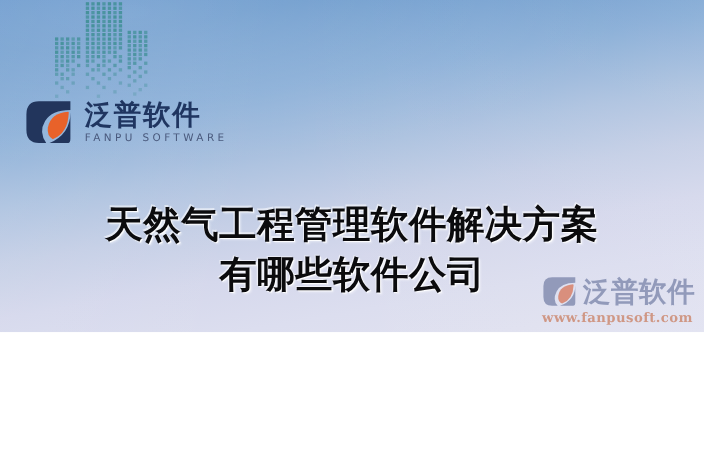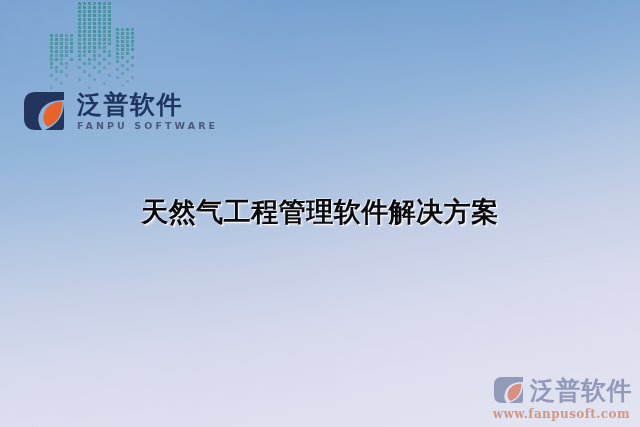--- a/index.html
+++ b/index.html
@@ -6,21 +6,21 @@
   html, body {
     margin: 0;
     padding: 0;
     background: #ffffff;
   }
   * { box-sizing: border-box; }
 
   .banner {
     position: relative;
     width: 640px;
-    height: 427px;
+    height: 302px;
     overflow: hidden;
     font-family: "DejaVu Sans", "Liberation Sans", sans-serif;
     background:
       linear-gradient(170deg,
         #5d90c9 0%,
         #6a99cc 12%,
         #89aed7 30%,
         #aec3e0 46%,
         #c5cfe6 58%,
         #d5d8ec 70%,
@@ -69,43 +69,42 @@
   .brand-cn {
     font-size: 25px;
     font-weight: 700;
     color: #1f3560;
     letter-spacing: 1.5px;
     white-space: nowrap;
   }
   .brand-en {
     margin-top: 4px;
     font-size: 9.5px;
-    font-weight: 700;
+    font-weight: 400;
     color: #4a5a7d;
     letter-spacing: 3.1px;
     white-space: nowrap;
   }
 
   
   .headline {
     position: absolute;
     left: 0;
     right: 0;
     top: 182px;
     text-align: center;
-    font-size: 27px;
+    font-size: 34px;
     font-weight: 700;
     line-height: 1.34;
     color: #0b0b0d;
     letter-spacing: 0.5px;
     text-shadow:
       1px 1px 0 rgba(255,255,255,0.85),
      -1px -1px 0 rgba(255,255,255,0.55),
       2px 2px 2px rgba(255,255,255,0.45);
-    margin-top: 12px;
   }
   .headline-line { display: block; white-space: nowrap; }
 
   
   .watermark {
     position: absolute;
     right: 8px;
     bottom: 6px;
     display: flex;
     flex-direction: column;
@@ -364,20 +363,21 @@
       </svg>
     </span>
     <span class="brand-words">
       <span class="brand-cn">泛普软件</span>
       <span class="brand-en">FANPU SOFTWARE</span>
     </span>
   </div>
 
   <div class="headline">
     <span class="headline-line">天然气工程管理软件解决方案</span>
+    <span class="headline-line">有哪些软件公司</span>
   </div>
 
   <div class="watermark">
     <div class="wm-row">
       <span class="wm-mark">
         <svg width="34" height="30" viewBox="0 0 34 30" aria-hidden="true">
           <path d="M10 2 L31 2 L31 7 Q18 7 14 15 Q10 23 15 28 L10 28 Q2 28 2 20 L2 10 Q2 2 10 2 Z" fill="#8e97b8"></path>
           <path d="M31 9 Q31 23 17 28 L29 28 Q31 28 31 25 Z" fill="#8e97b8"></path>
           <path d="M29 8.5 Q17 9.5 15.5 19 Q15 24 19 26 Q29 22 29.5 9 Z" fill="#d98b77"></path>
         </svg>

